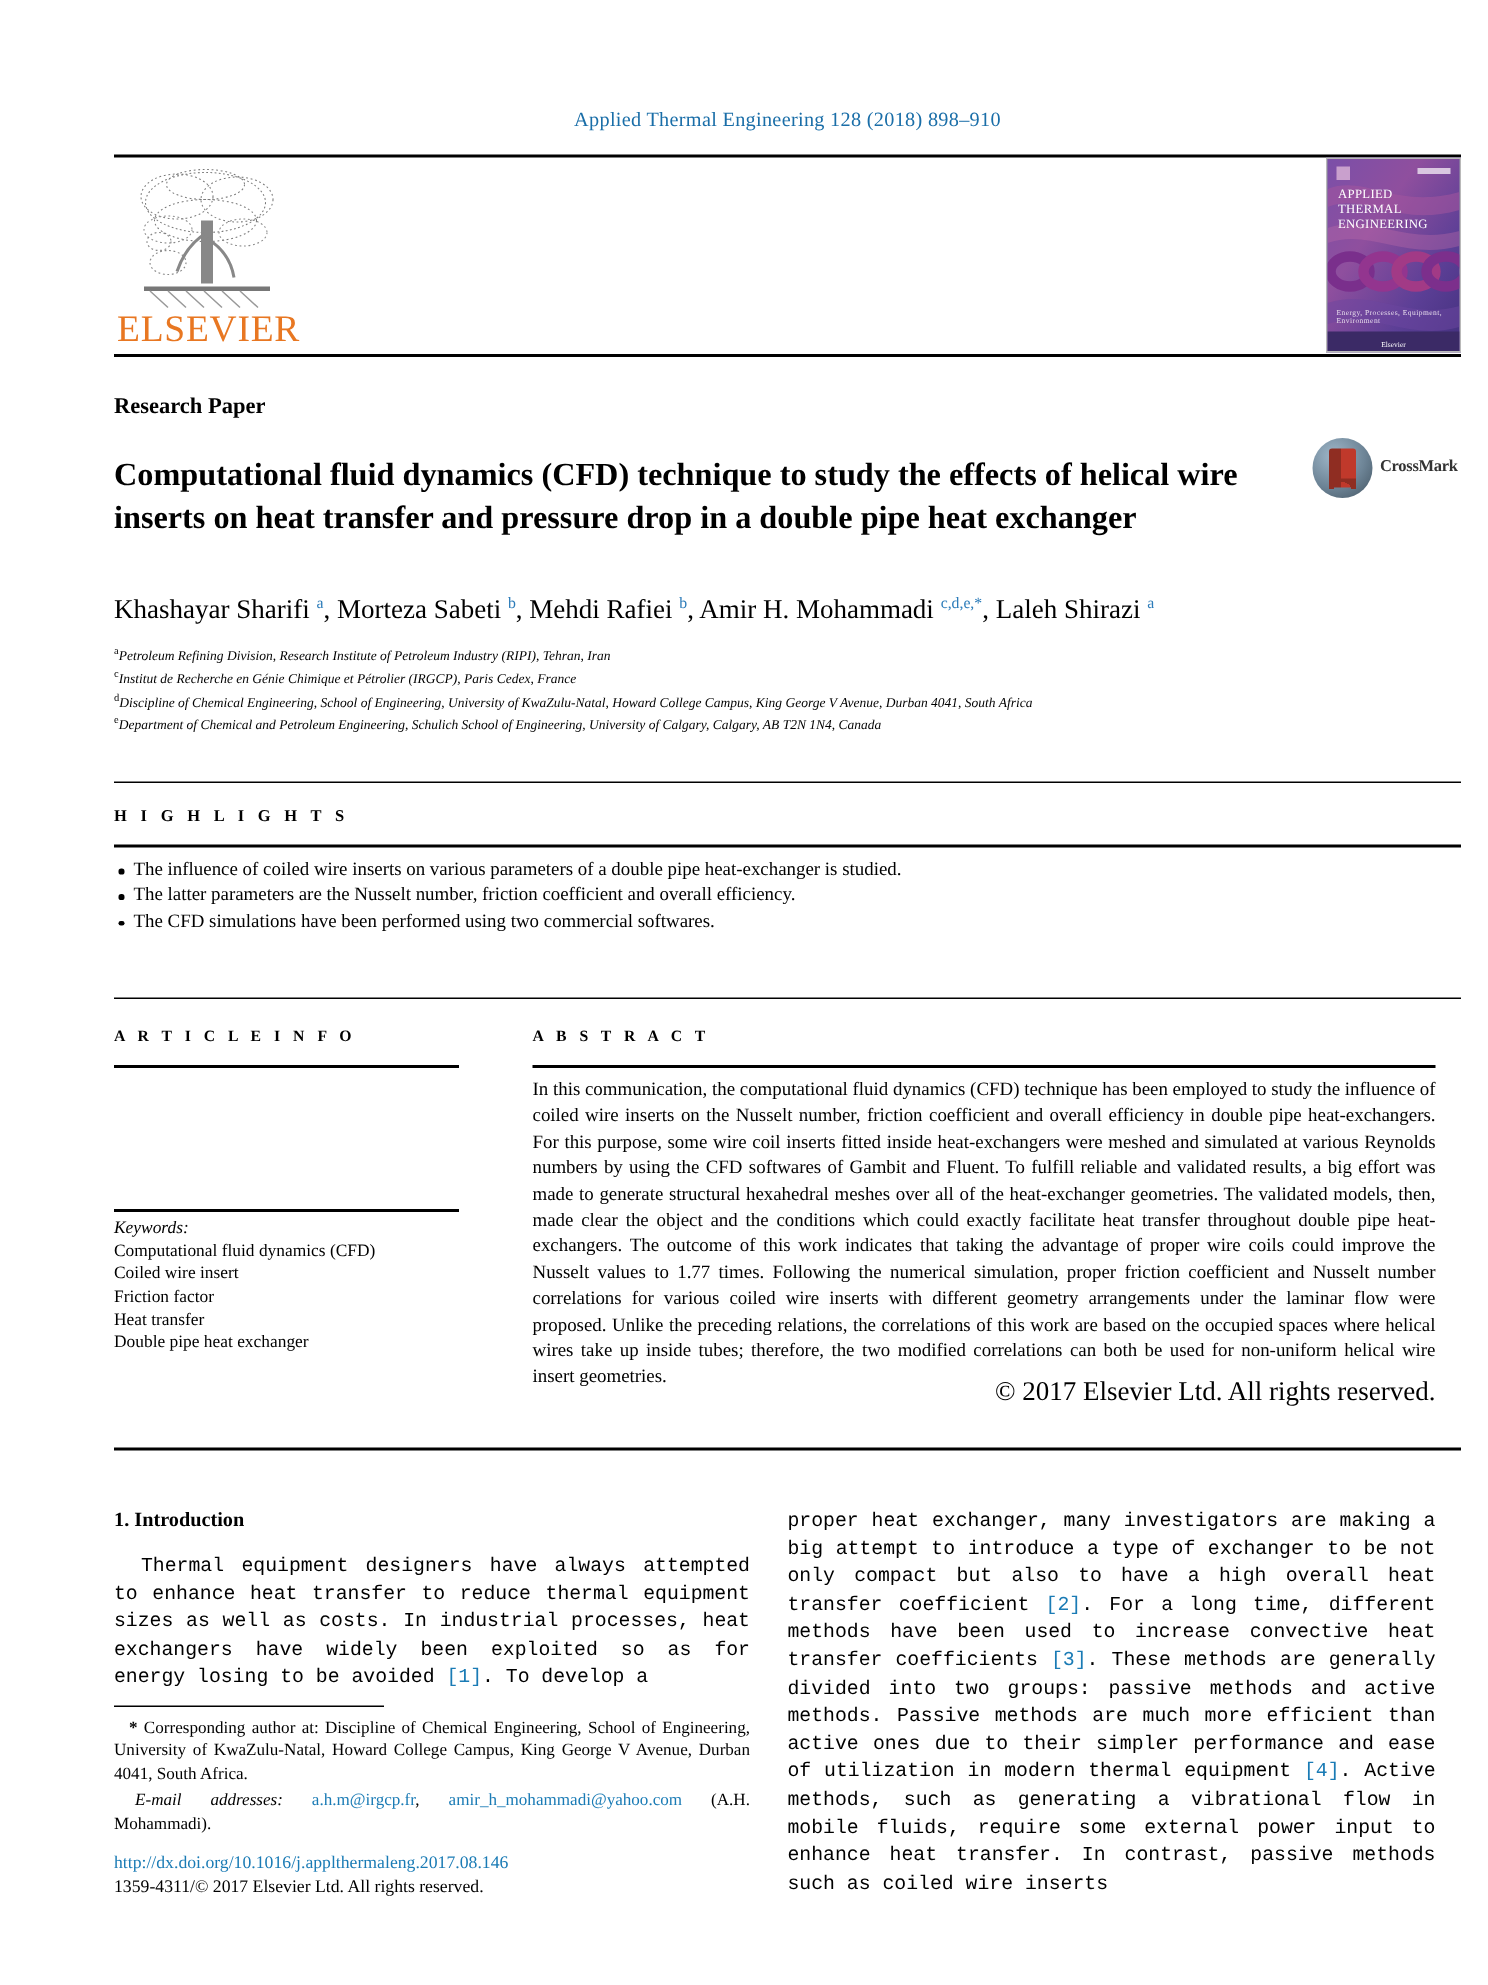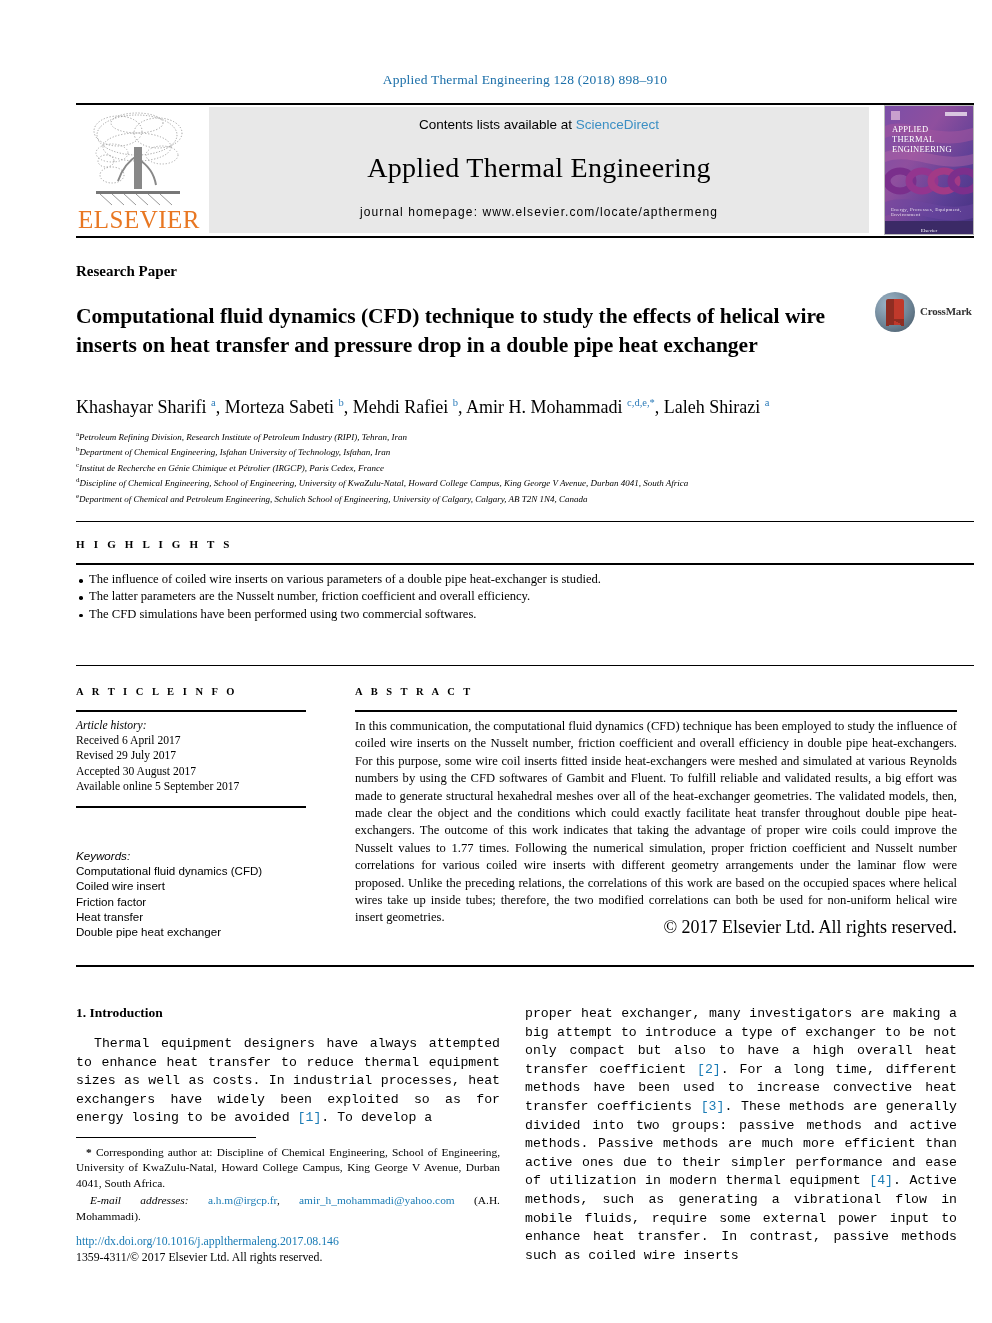--- a/index.html
+++ b/index.html
@@ -284,23 +284,23 @@
     font-family: "Liberation Serif", serif;
     font-size: 11.6px;
     line-height: 15.2px;
   }
   .ai-label { font-style: italic; }
   .ai-rule2 {
     position: absolute; left: 47px; top: 806px;
     width: 230px; height: 1.5px; background: #000;
   }
   .ai-block2 {
-    position: absolute; left: 47px; top: 848px;
+    position: absolute; left: 47px; top: 811px;
     width: 245px;
-    font-family: Liberation Sans, sans-serif;
+    font-family: Liberation Serif, serif;
     font-size: 11.6px;
     line-height: 15.2px;
   }
   .abstract {
     position: absolute; left: 326px; top: 718px;
     width: 602px;
     font-family: "Liberation Serif", serif;
     font-size: 12.6px;
     line-height: 17.4px;
     text-align: justify;
@@ -396,25 +396,20 @@
           <path d="M56 50 C 66 56, 72 64, 74 76" stroke="#888" stroke-width="2" fill="none"></path>
           <ellipse cx="30" cy="66" rx="12" ry="8" fill="none" stroke="#8a8a8a" stroke-width="0.8" stroke-dasharray="1.2 1.8"></ellipse>
           <ellipse cx="24" cy="52" rx="8" ry="6" fill="none" stroke="#8a8a8a" stroke-width="0.8" stroke-dasharray="1.2 1.8"></ellipse>
           <rect x="14" y="82" width="84" height="3" fill="#777"></rect>
           <path d="M18 85 L30 96 M30 85 L42 96 M42 85 L54 96 M54 85 L66 96 M66 85 L78 96 M78 85 L90 96" stroke="#999" stroke-width="1"></path>
         </g>
       </svg>
       <div class="elsevier-word">ELSEVIER</div>
     </div>
 
-    <div class="header-center">
-      <div class="contents-line"><span>Contents lists available at </span><span class="sd-link">ScienceDirect</span></div>
-      <div class="journal-title">Applied Thermal Engineering</div>
-      <div class="homepage-line">journal homepage: www.elsevier.com/locate/apthermeng</div>
-    </div>
 
     <div class="cover-thumb">
       <svg class="cover-inner" width="88" height="128" viewBox="0 0 88 128">
         <defs>
           <linearGradient id="cg" x1="0" y1="0" x2="1" y2="1">
             <stop offset="0%" stop-color="#7b4fa8"></stop>
             <stop offset="35%" stop-color="#8f4f9e"></stop>
             <stop offset="70%" stop-color="#5c3f96"></stop>
             <stop offset="100%" stop-color="#43307e"></stop>
           </linearGradient>
@@ -452,50 +447,40 @@
       <div class="cm-book"></div>
       <div class="cm-notch"></div>
     </div>
     <div class="cm-text">CrossMark</div>
   </div>
 
   <div class="authors">Khashayar Sharifi <sup>a</sup>, Morteza Sabeti <sup>b</sup>, Mehdi Rafiei <sup>b</sup>, Amir H. Mohammadi <sup>c,d,e,*</sup>, Laleh Shirazi <sup>a</sup></div>
 
   <div class="affils">
       <div class="affil"><sup>a</sup><span>Petroleum Refining Division, Research Institute of Petroleum Industry (RIPI), Tehran, Iran</span></div>
-      <div class="affil"><sup>b</sup><span>Department of Chemical Engineering, Isfahan University of Technology, Isfahan, Iran</span></div>
       <div class="affil"><sup>c</sup><span>Institut de Recherche en Génie Chimique et Pétrolier (IRGCP), Paris Cedex, France</span></div>
       <div class="affil"><sup>d</sup><span>Discipline of Chemical Engineering, School of Engineering, University of KwaZulu-Natal, Howard College Campus, King George V Avenue, Durban 4041, South Africa</span></div>
       <div class="affil"><sup>e</sup><span>Department of Chemical and Petroleum Engineering, Schulich School of Engineering, University of Calgary, Calgary, AB T2N 1N4, Canada</span></div>
     </div>
 
   <div class="hl-rule-top"></div>
   <div class="hl-head">H I G H L I G H T S</div>
   <div class="hl-rule-mid"></div>
   <div class="hl-list">
       <div class="hl-item">The influence of coiled wire inserts on various parameters of a double pipe heat-exchanger is studied.</div>
       <div class="hl-item">The latter parameters are the Nusselt number, friction coefficient and overall efficiency.</div>
       <div class="hl-item">The CFD simulations have been performed using two commercial softwares.</div>
     </div>
   <div class="hl-rule-bottom"></div>
 
   <div class="ai-head">A R T I C L E   I N F O</div>
   <div class="ab-head">A B S T R A C T</div>
   <div class="ai-rule"></div>
   <div class="ab-rule"></div>
 
-  <div class="ai-block">
-    <div class="ai-label">Article history:</div>
-    <div>
-        <div>Received 6 April 2017</div>
-        <div>Revised 29 July 2017</div>
-        <div>Accepted 30 August 2017</div>
-        <div>Available online 5 September 2017</div>
-      </div>
-  </div>
   <div class="ai-rule2"></div>
   <div class="ai-block2">
     <div class="ai-label">Keywords:</div>
     <div>
         <div>Computational fluid dynamics (CFD)</div>
         <div>Coiled wire insert</div>
         <div>Friction factor</div>
         <div>Heat transfer</div>
         <div>Double pipe heat exchanger</div>
       </div>

